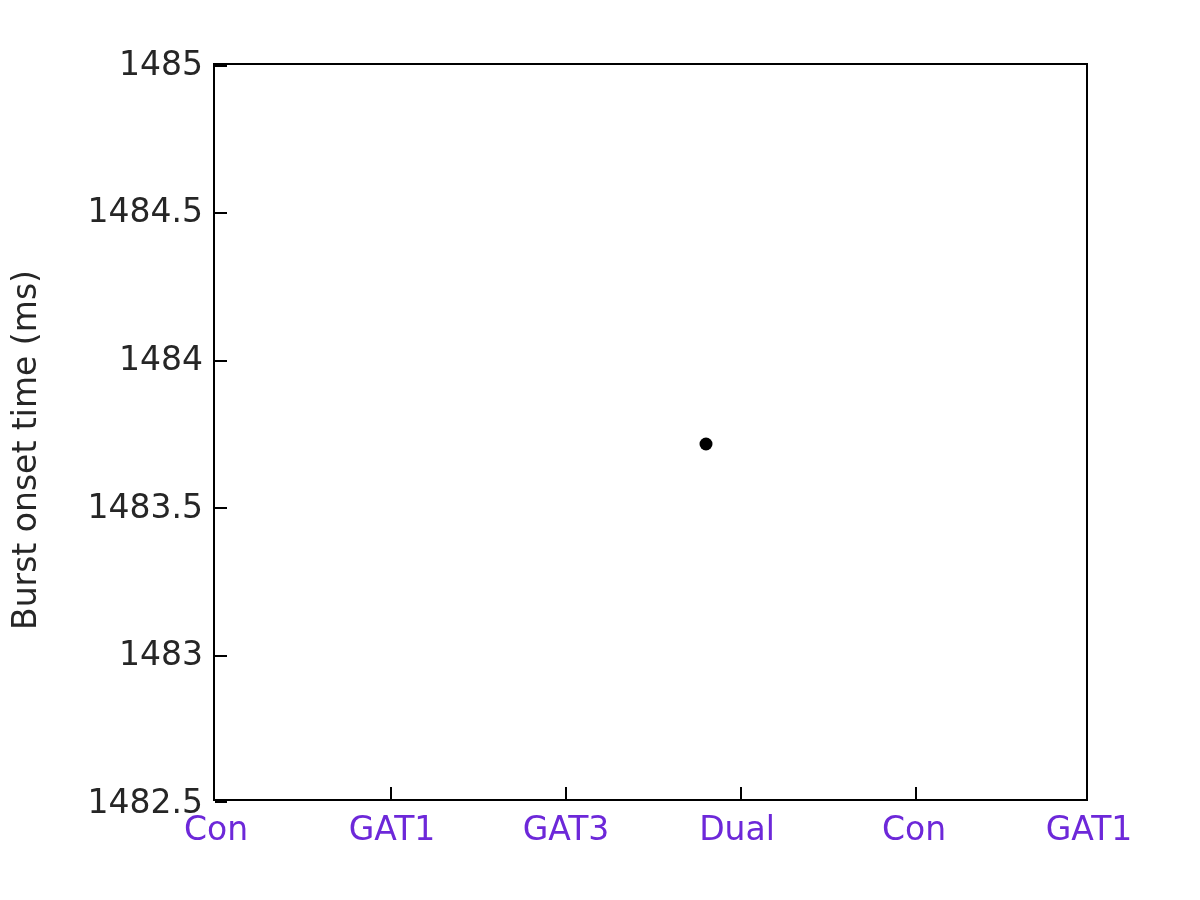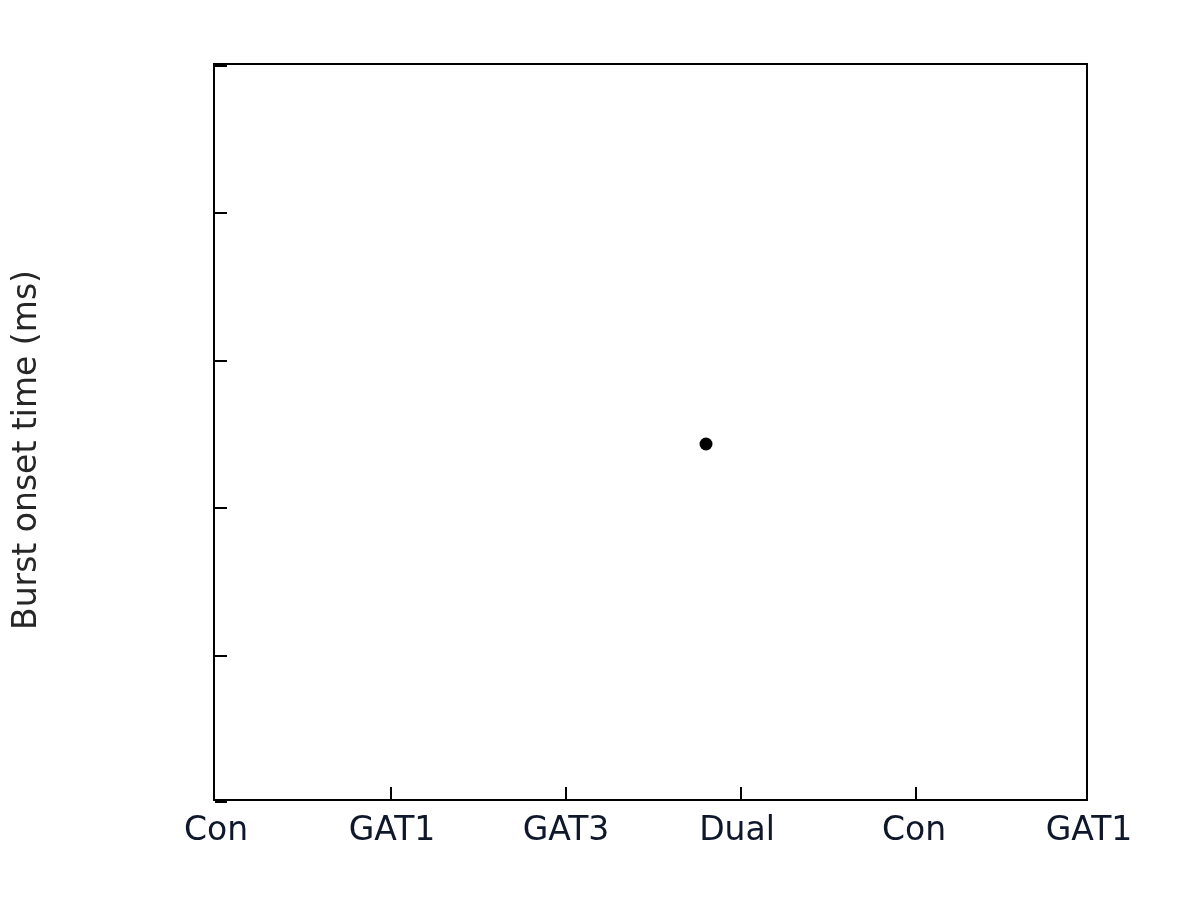--- a/index.html
+++ b/index.html
@@ -92,21 +92,21 @@
     left: 0px;
     top: 812px;
     width: 1200px;
     height: 60px;
   }
   .xticklabel {
     position: absolute;
     top: 0px;
     font-size: 33px;
     line-height: 1;
-    color: #0f172a;
+    color: #6d28d9;
     white-space: nowrap;
     transform: translateX(-50%);
   }
 
   
   .datapoint {
     position: absolute;
     width: 13px;
     height: 13px;
     border-radius: 50%;
@@ -116,20 +116,28 @@
 </style>
 </head>
 <body>
 
 <div id="figure">
 
   <div id="ylabel-wrap">
     <div id="ylabel">Burst onset time (ms)</div>
   </div>
 
+  <div id="ytick-labels">
+    <div class="yticklabel" style="top:63px;">1485</div>
+    <div class="yticklabel" style="top:210px;">1484.5</div>
+    <div class="yticklabel" style="top:358px;">1484</div>
+    <div class="yticklabel" style="top:506px;">1483.5</div>
+    <div class="yticklabel" style="top:653px;">1483</div>
+    <div class="yticklabel" style="top:801px;">1482.5</div>
+  </div>
 
   <div id="plotbox">
 
     <div class="tick-y" style="top:0px;"></div>
     <div class="tick-y" style="top:147px;"></div>
     <div class="tick-y" style="top:295px;"></div>
     <div class="tick-y" style="top:442px;"></div>
     <div class="tick-y" style="top:590px;"></div>
     <div class="tick-y" style="top:736px;"></div>
 

